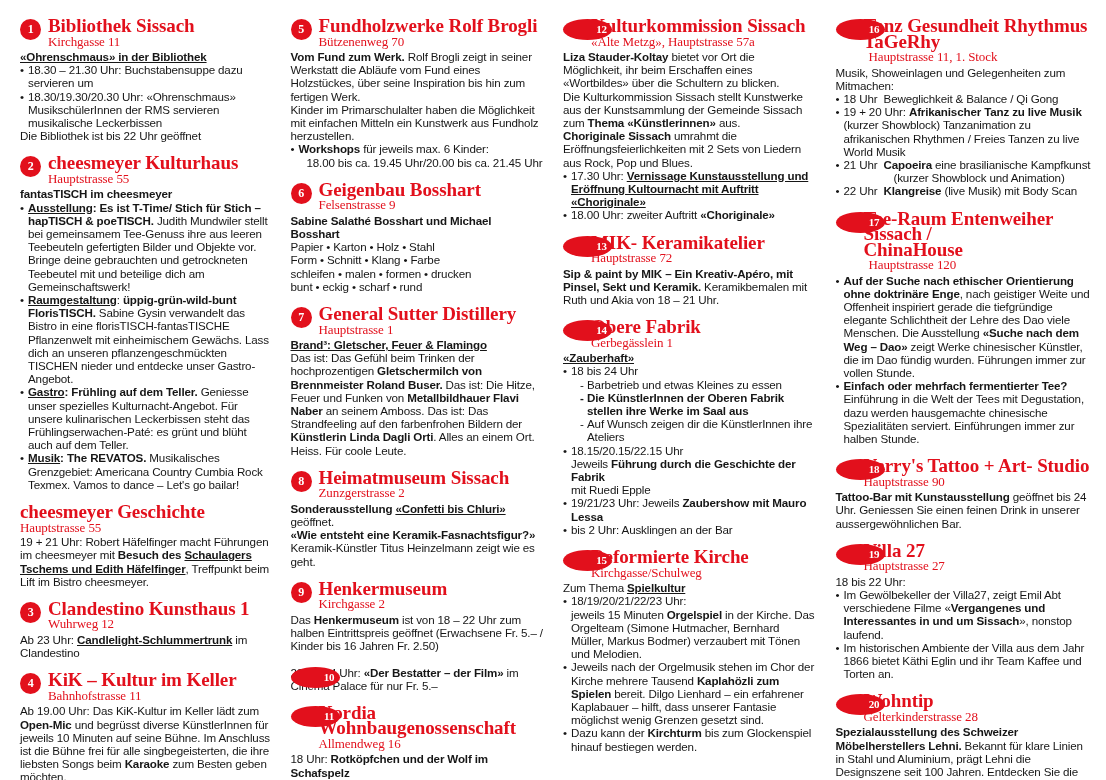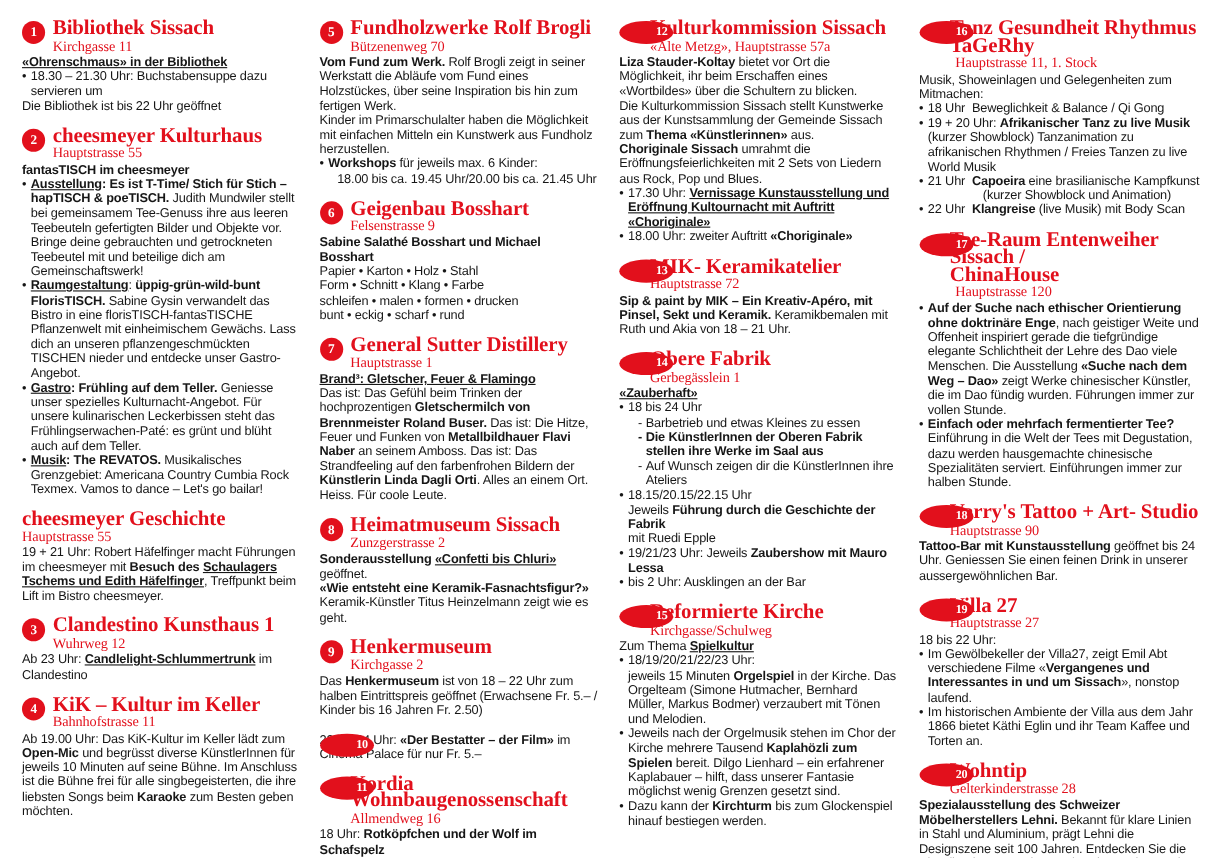--- a/index.html
+++ b/index.html
@@ -113,20 +113,21 @@
     <div class="entry">
       <div class="ehead">
         <div class="badge">1</div>
         <div class="ename">Bibliothek Sissach</div>
         <div class="eaddr">Kirchgasse 11</div>
       </div>
       <div class="body">
         <p class="ub">«Ohrenschmaus» in der Bibliothek</p>
         <ul class="bl">
           <li>18.30 – 21.30 Uhr: Buchstabensuppe dazu servieren um</li>
+          <li>18.30/19.30/20.30 Uhr: «Ohrenschmaus» MusikschülerInnen der RMS servieren musikalische Leckerbissen</li>
         </ul>
         <p>Die Bibliothek ist bis 22 Uhr geöffnet</p>
       </div>
     </div>
 
     <div class="entry">
       <div class="ehead">
         <div class="badge">2</div>
         <div class="ename">cheesmeyer Kulturhaus</div>
         <div class="eaddr">Hauptstrasse 55</div>

